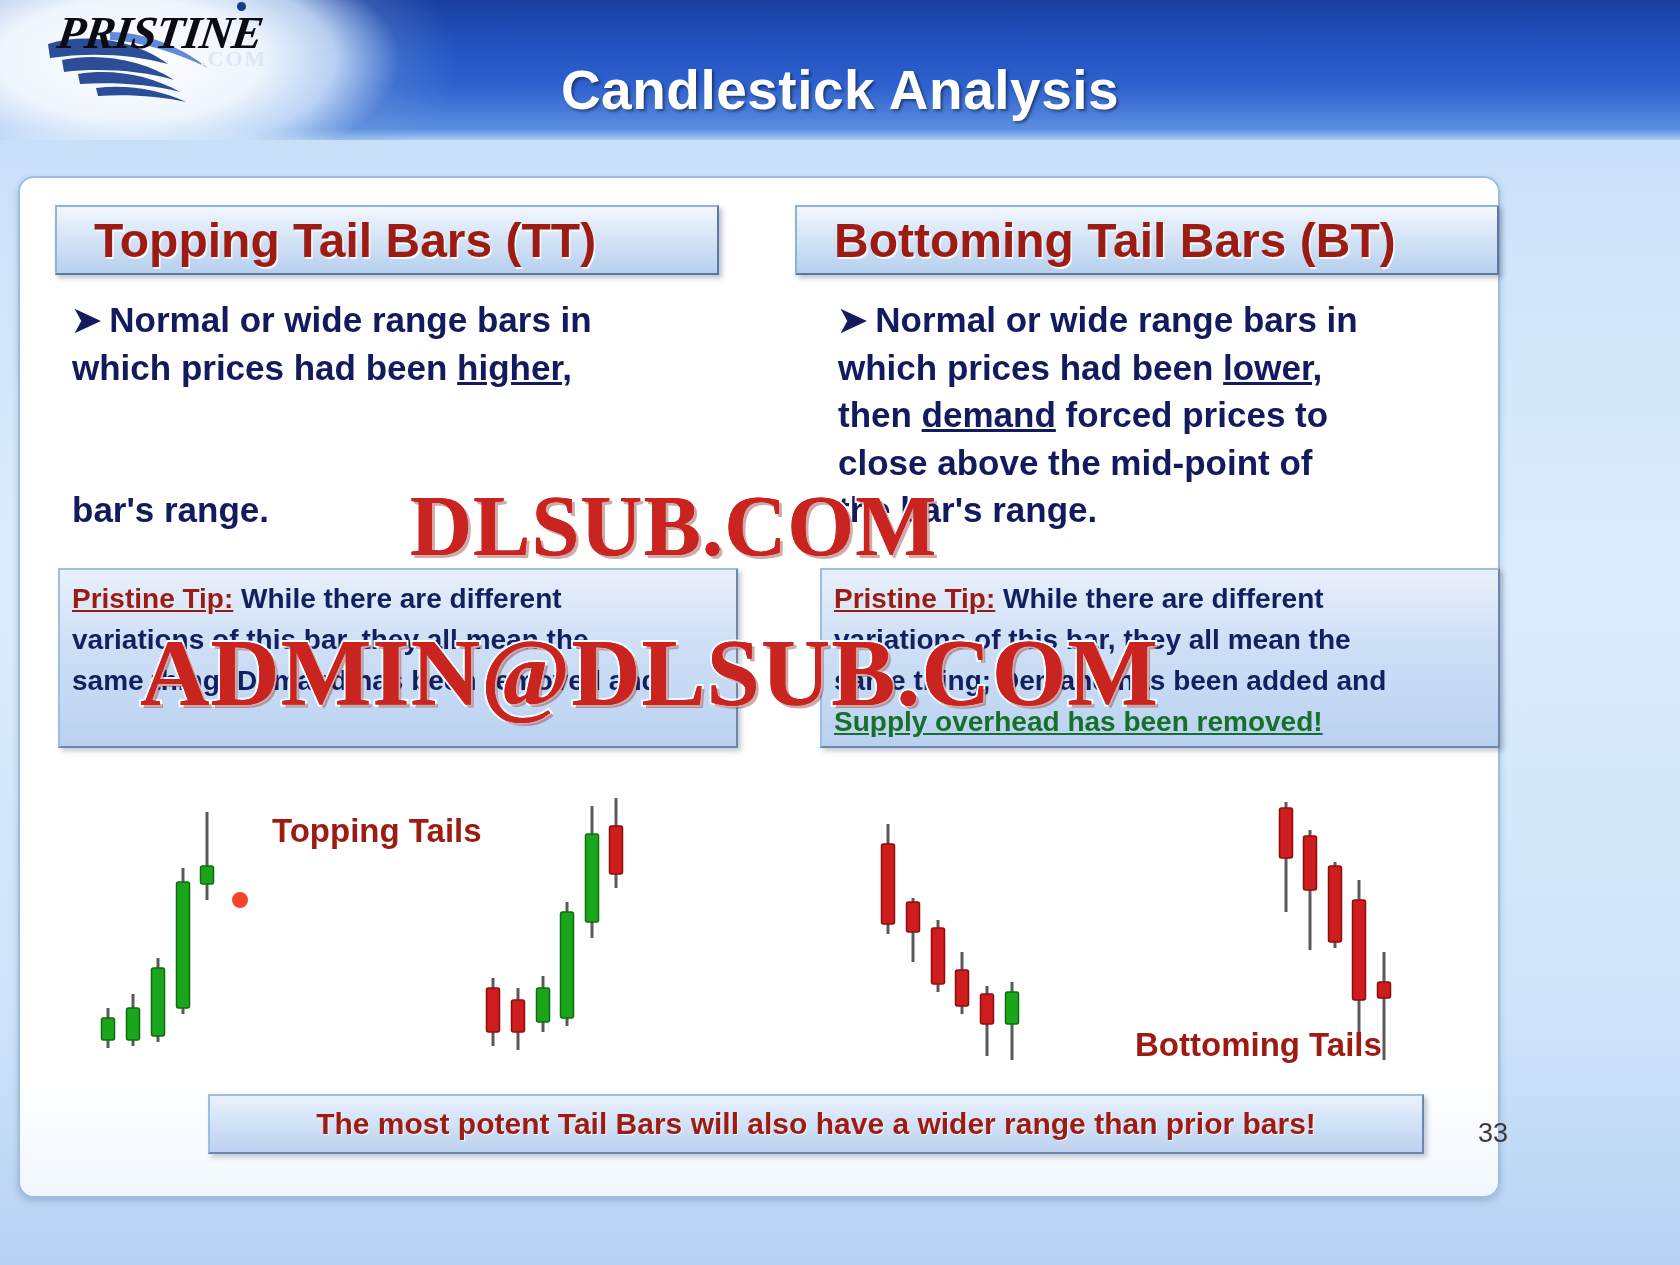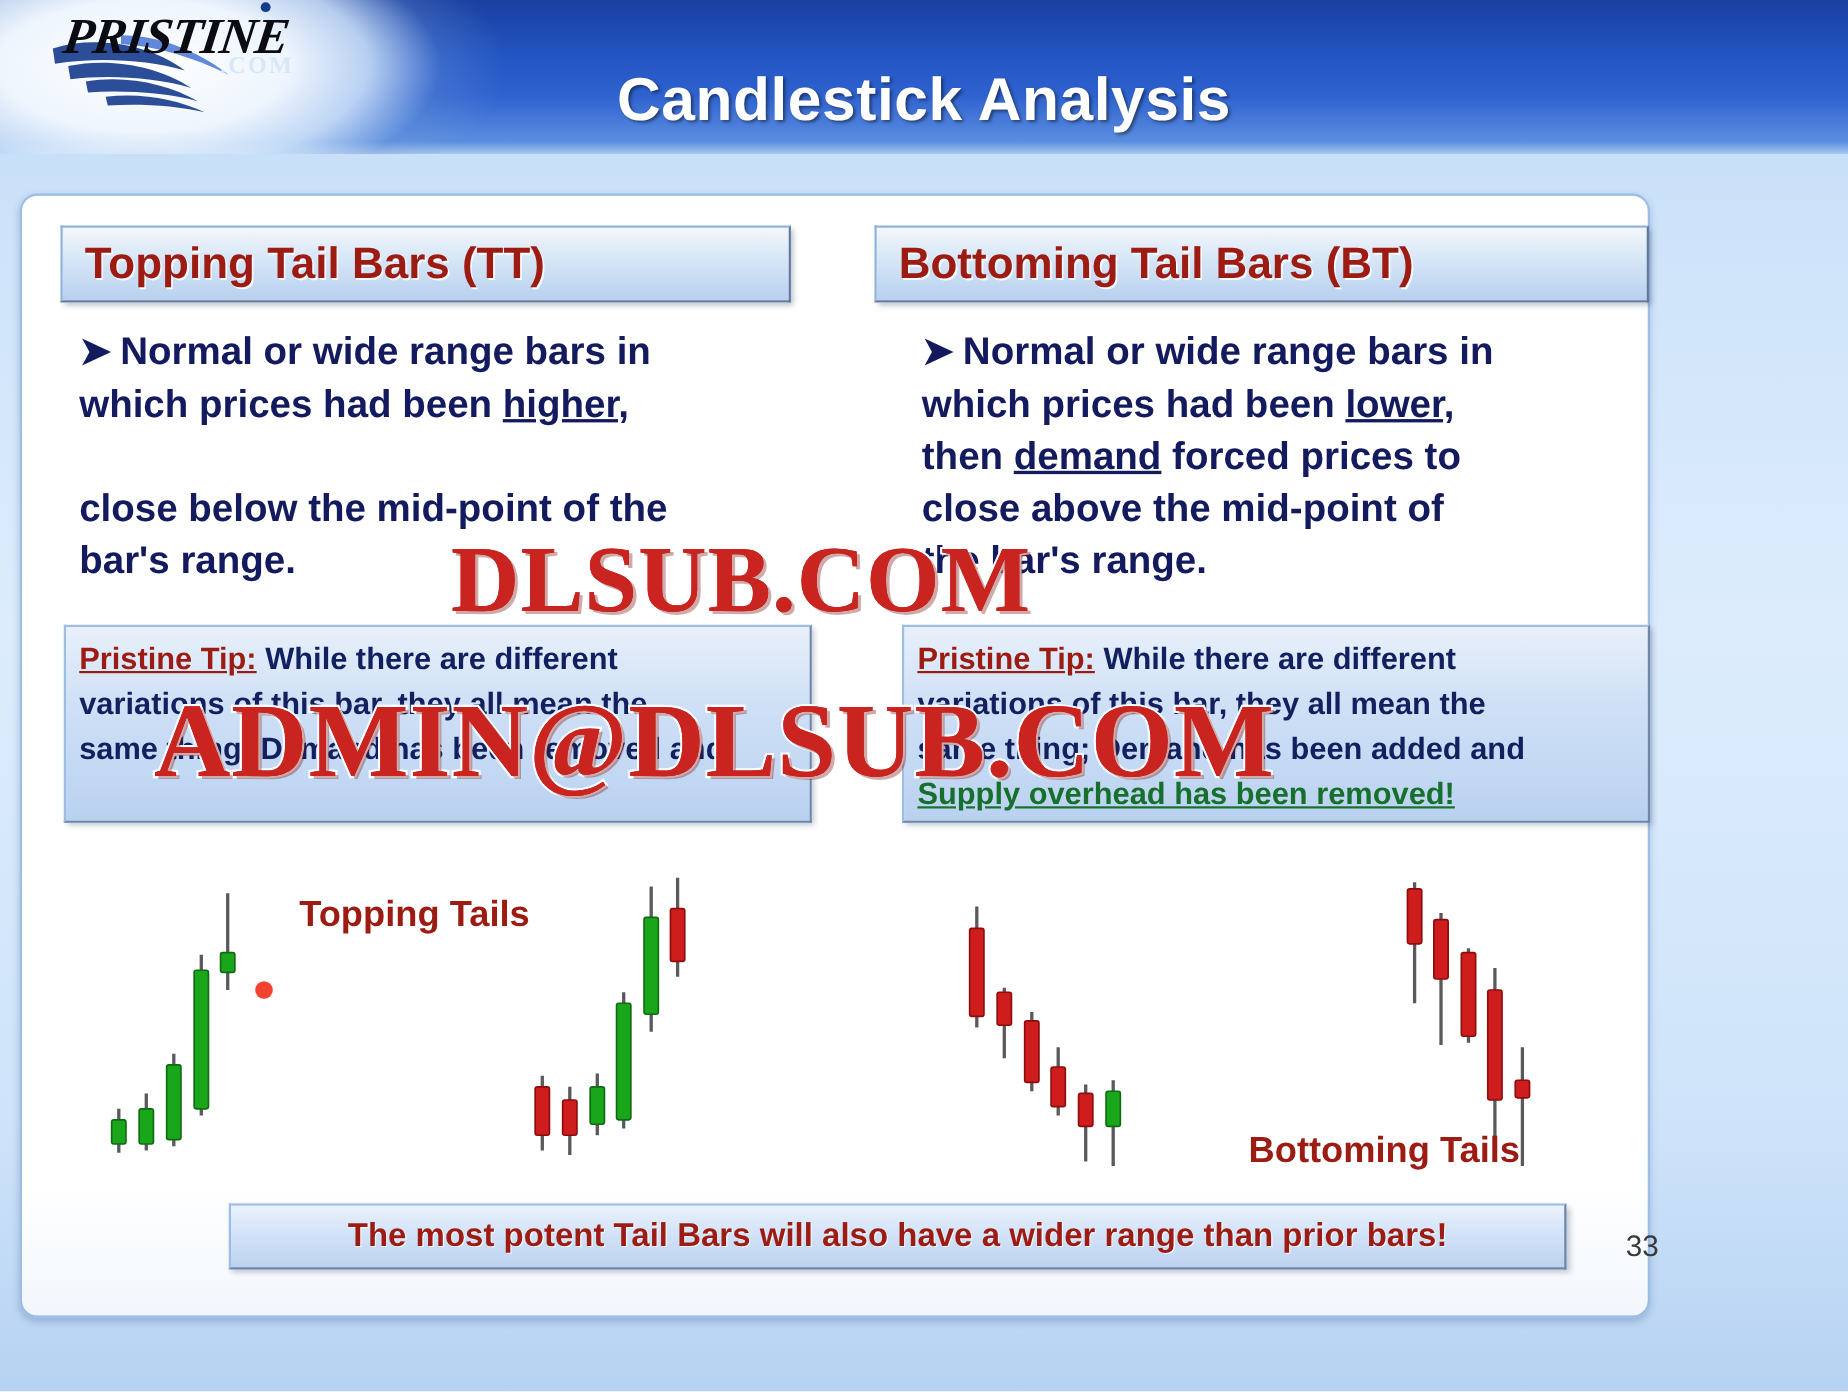--- a/index.html
+++ b/index.html
@@ -59,22 +59,22 @@
   
   .plaque{
     position:absolute;
     background:linear-gradient(180deg,#f3f7fc 0%,#dce9f8 35%,#c8dcf3 70%,#b6d0ee 100%);
     border:2px solid #8fb2dd;
     border-right-color:#60789c;border-bottom-color:#60789c;
     box-shadow:3px 3px 5px rgba(60,80,110,0.35);
     display:flex;align-items:center;
   }
   .plaque-text{
-    font-size:40px;font-weight:bold;color:#9c1b12;
-    padding-left:20px;white-space:nowrap;
+    font-size:48px;font-weight:bold;color:#9c1b12;
+    padding-left:37px;white-space:nowrap;
     text-shadow:1.5px 1.5px 0 rgba(255,255,255,0.85);
   }
   #plaque-tt{left:55px;top:205px;width:660px;height:66px;}
   #plaque-bt{left:795px;top:205px;width:700px;height:66px;}
 
   
   .bullet-block{
     position:absolute;
     font-size:35px;font-weight:bold;color:#131a5e;line-height:1.36;
   }
@@ -180,21 +180,21 @@
     <span class="plaque-text">Topping Tail Bars (TT)</span>
   </div>
   <div class="plaque" id="plaque-bt">
     <span class="plaque-text">Bottoming Tail Bars (BT)</span>
   </div>
 
   <div class="bullet-block" id="body-tt">
     <span class="arrow">➤</span><span>Normal or wide range bars in</span><br>
     <span>which prices had been <u>higher,</u></span><br>
     <br>
-    <span>close below the mid-point of the</span><br>
+    <br>
     <span>bar's range.</span>
   </div>
 
   <div class="bullet-block" id="body-bt">
     <span class="arrow">➤</span><span>Normal or wide range bars in</span><br>
     <span>which prices had been <u>lower,</u></span><br>
     <span>then <u>demand</u> forced prices to</span><br>
     <span>close above the mid-point of</span><br>
     <span>the bar's range.</span>
   </div>

